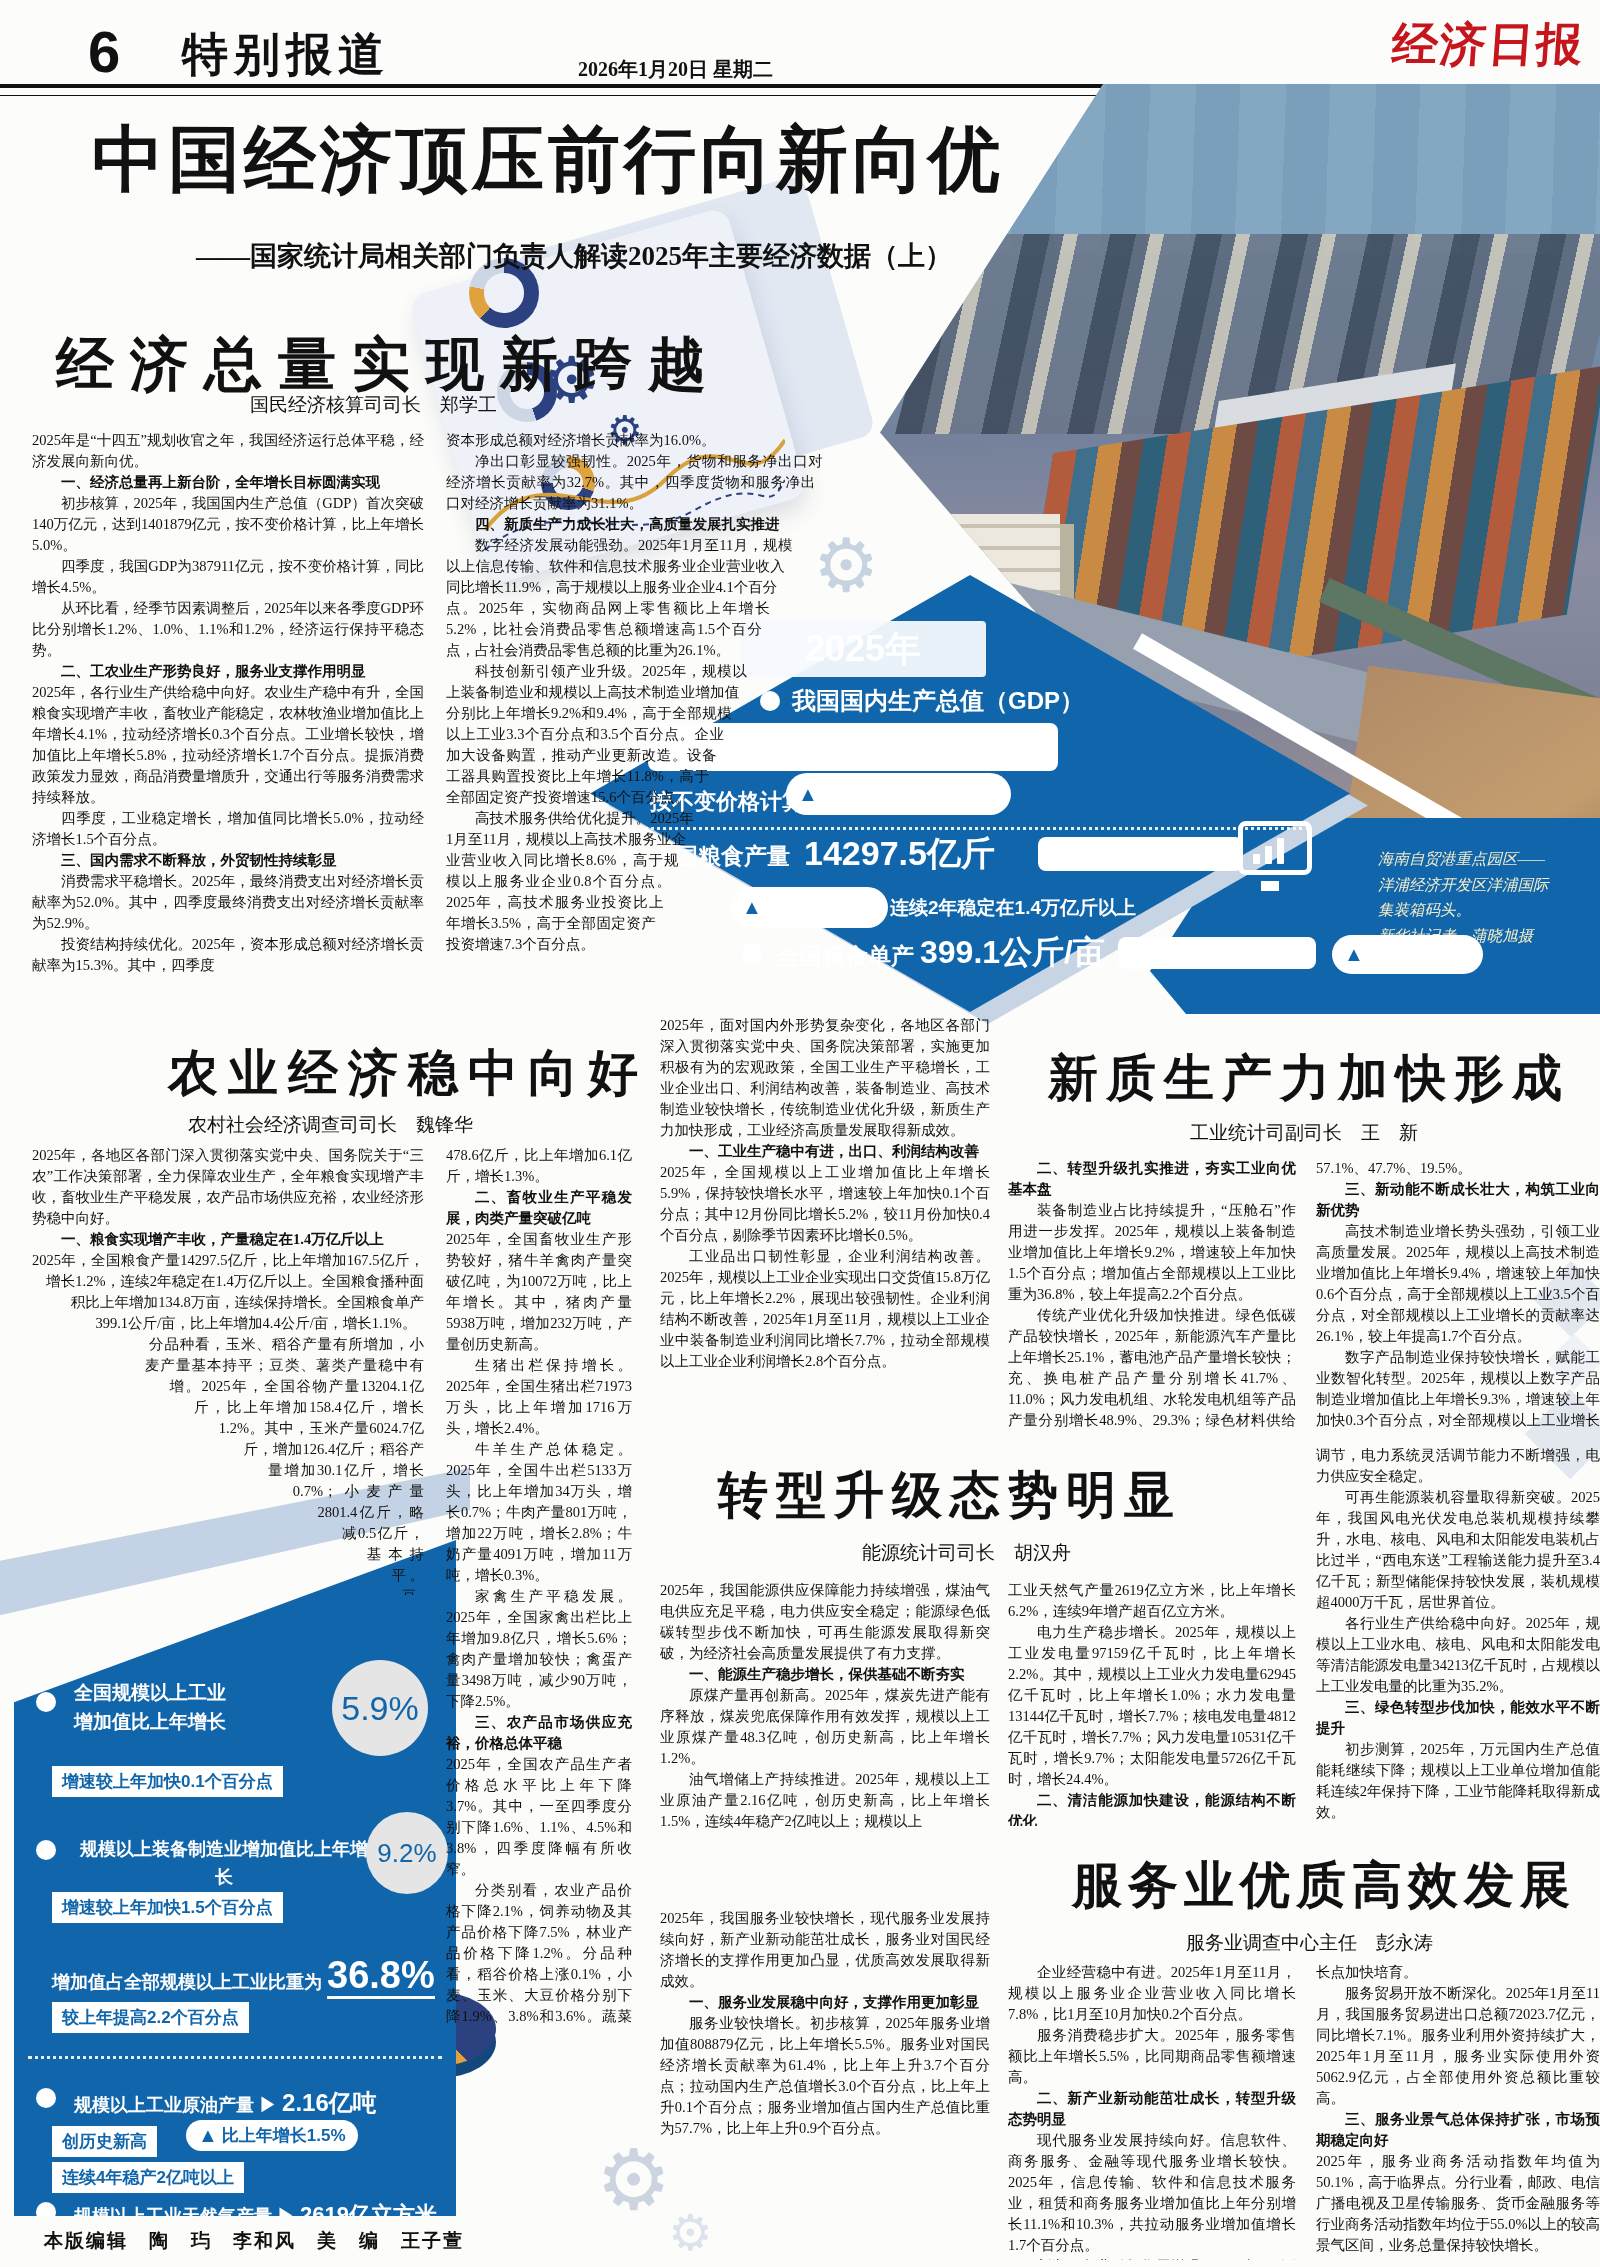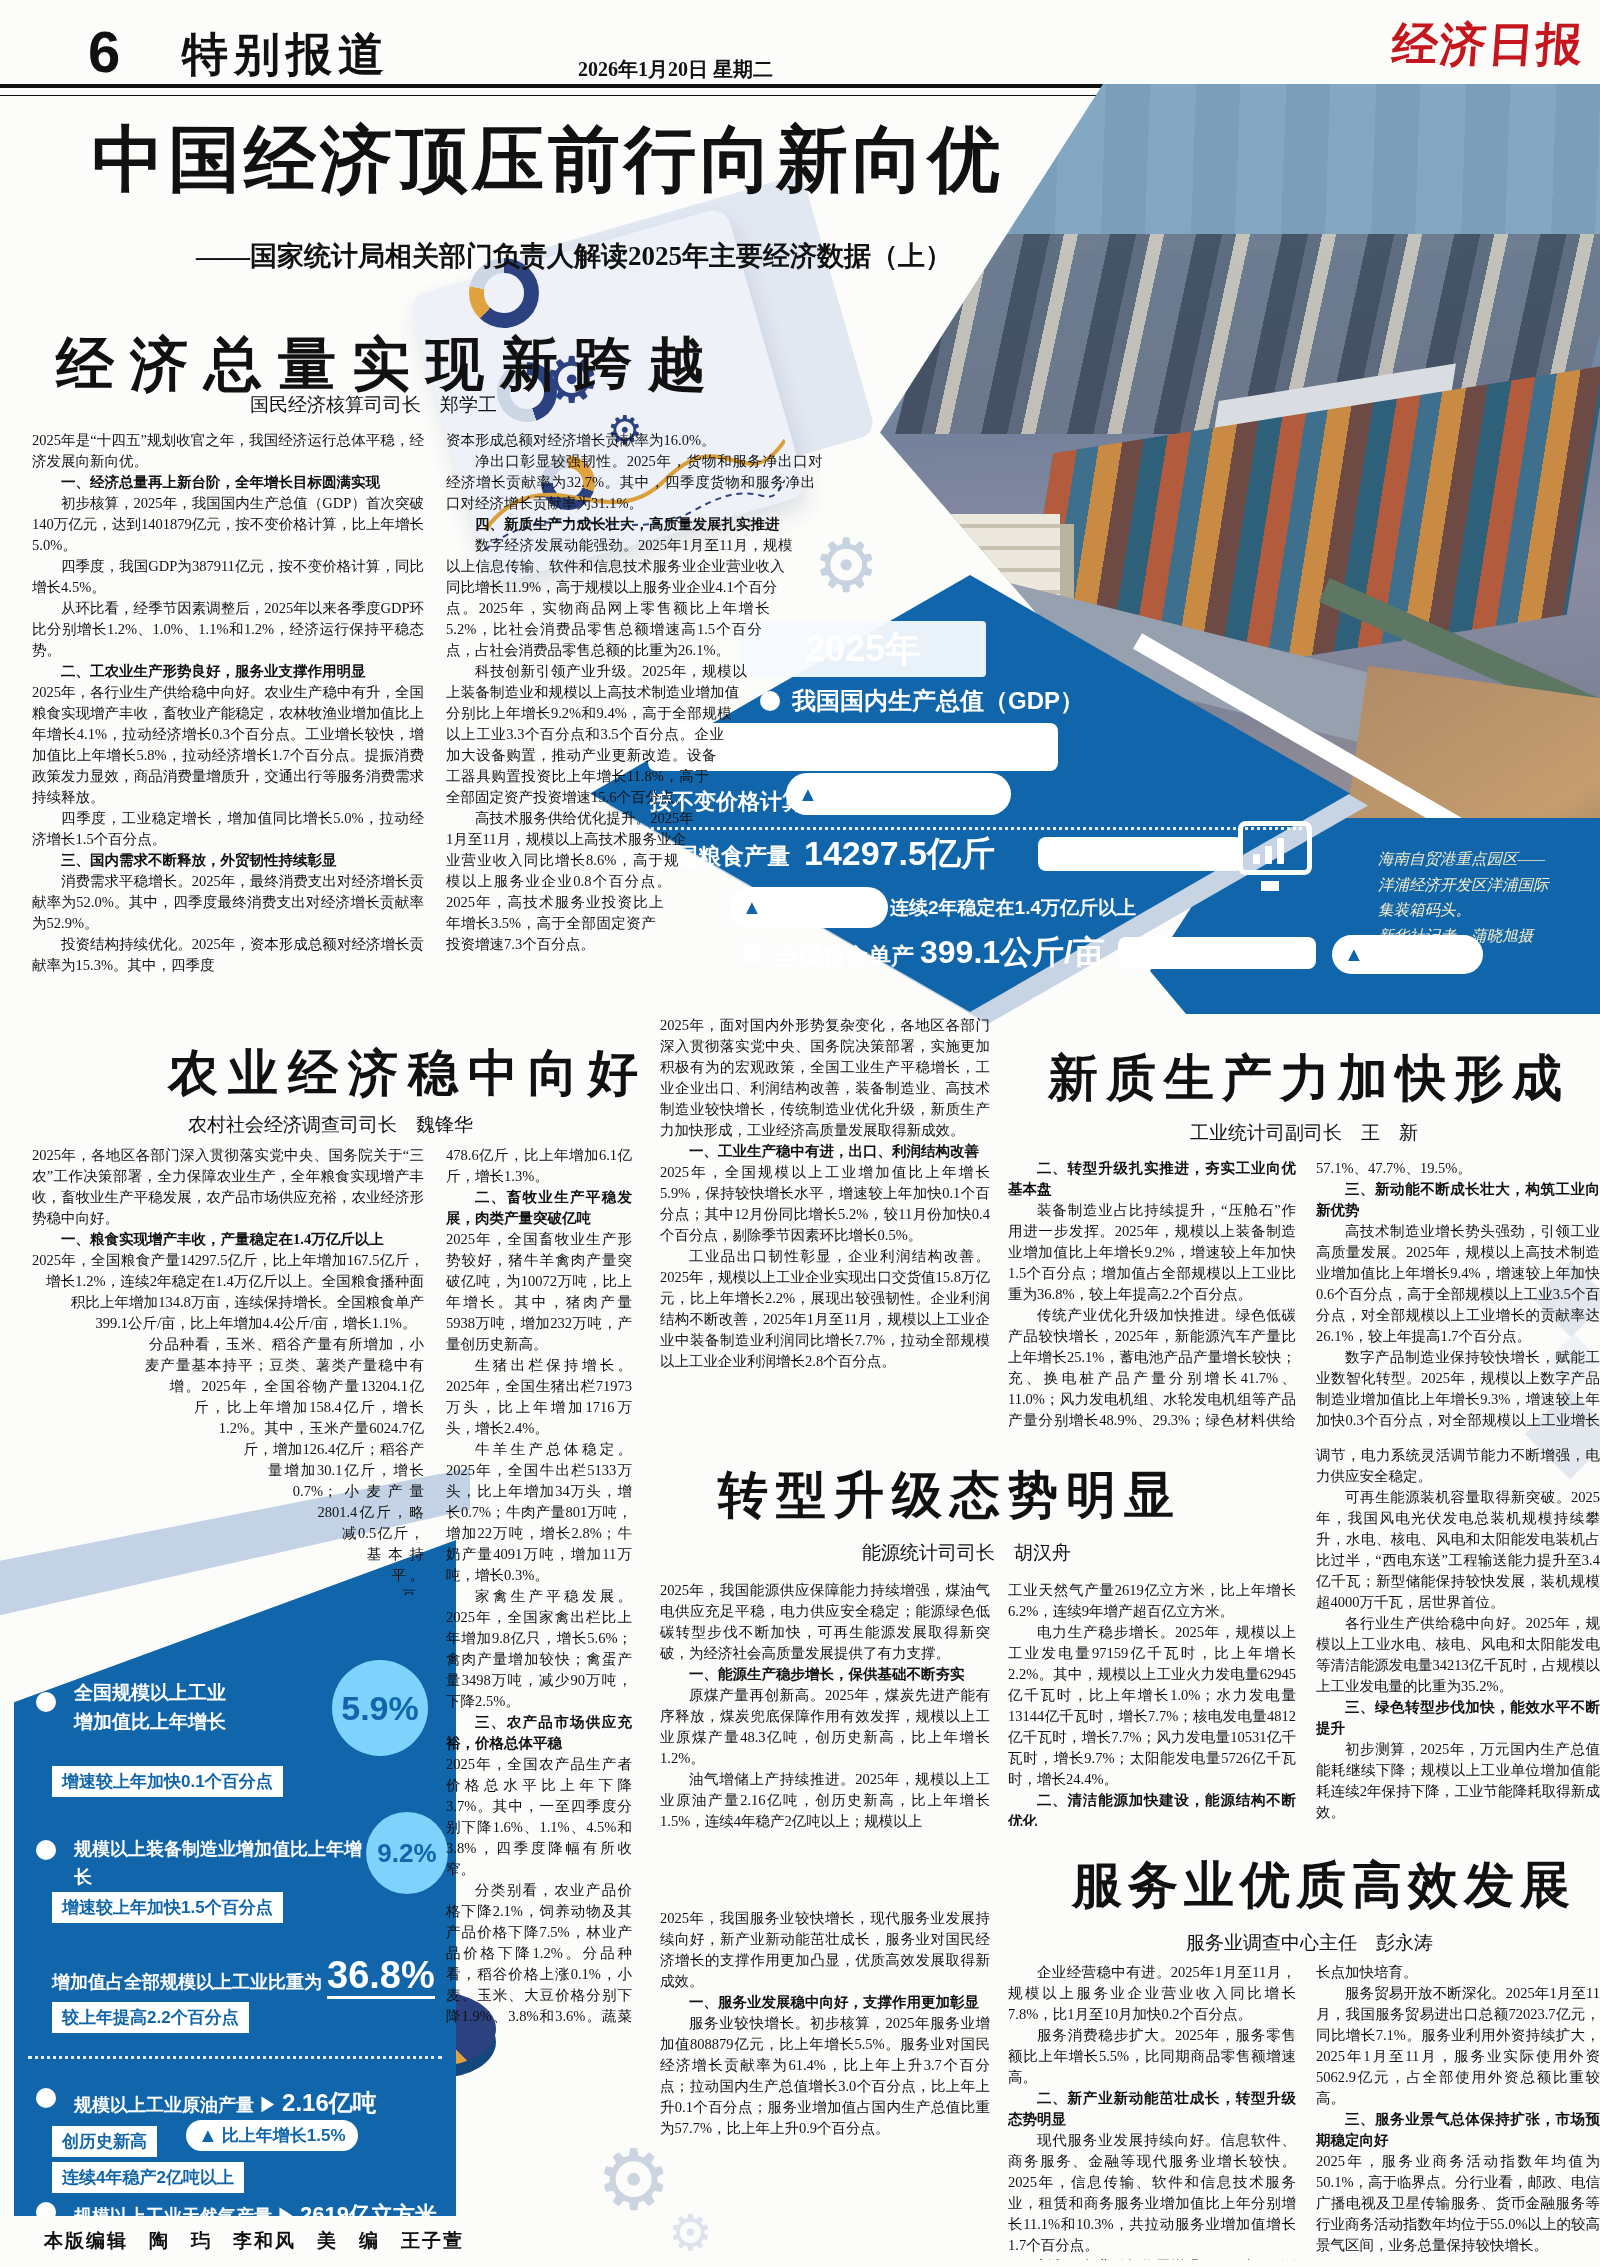--- a/index.html
+++ b/index.html
@@ -72,21 +72,21 @@
   .panel2{position:absolute;left:120px;top:0;width:300px;height:270px;background:#e1e8f2;border-radius:16px;transform:rotate(-16deg);}
   .donut{position:absolute;border-radius:50%;}
   .donut::after{content:"";position:absolute;inset:22%;background:#eef2f8;border-radius:50%;}
   .gear{position:absolute;font-family:"DejaVu Sans",sans-serif;line-height:1;}
   
   #sideband{left:0px;top:1468px;width:470px;height:160px;background:#c3d2e4;clip-path:polygon(0 58%,100% 0,100% 26%,0 92%);z-index:2;}
   #sidepanel{left:14px;top:1540px;width:442px;height:676px;background:#1166ab;
              clip-path:polygon(0 24%,100% 0,100% 100%,0 100%);z-index:5;font-family:"Liberation Sans",sans-serif;color:#fff;}
   #sidepanel .it{position:absolute;}
   .sp-label{font-weight:700;font-size:19px;line-height:1.55;}
-  .disc{background:#7dd3fc;color:#1166ab;border-radius:50%;display:flex;align-items:center;justify-content:center;font-weight:700;text-align:center;}
+  .disc{background:#e5e5e5;color:#1166ab;border-radius:50%;display:flex;align-items:center;justify-content:center;font-weight:400;text-align:center;}
   .wbox{background:#fff;color:#1166ab;font-weight:700;display:inline-block;padding:4px 10px;font-size:17px;white-space:nowrap;}
   .arrow-r{color:#fff;font-size:18px;}
   
   .pie3d{left:378px;top:1992px;width:122px;height:80px;z-index:4;}
   .pie3d .base{position:absolute;left:4px;top:14px;width:114px;height:72px;border-radius:50%;background:#14477c;}
   .pie3d .topp{position:absolute;left:0;top:0;width:118px;height:74px;border-radius:50%;
                background:conic-gradient(#2c4180 0 38%,#e0a23e 38% 55%,#9db8d8 55% 74%,#2e6db4 74% 100%);}
   .cubes{left:1544px;top:1272px;z-index:1;}
   .cube{position:absolute;background:#e3e8ef;transform:rotate(45deg);}
   .footer-editors{left:44px;top:2228px;font-size:19px;font-weight:700;letter-spacing:2px;z-index:6;}
@@ -321,21 +321,21 @@
 
     <div class="it blt" style="left:22px;top:152px;"></div>
     <div class="it sp-label" style="left:60px;top:138px;width:260px;">
       <span>全国规模以上工业</span><br>
       <span>增加值比上年增长</span>
     </div>
     <div class="it disc" style="left:318px;top:120px;width:96px;height:96px;font-size:34px;">5.9%</div>
     <div class="it wbox" style="left:38px;top:226px;">增速较上年加快0.1个百分点</div>
 
     <div class="it blt" style="left:22px;top:300px;"></div>
-    <div class="it sp-label" style="left:60px;top:296px;width:300px;font-size:18px;">规模以上装备制造业增加值比上年增长</div>
+    <div class="it sp-label" style="left:60px;top:296px;width:300px;font-size:18px;text-align:center;">规模以上装备制造业增加值比上年增长</div>
     <div class="it disc" style="left:352px;top:272px;width:82px;height:82px;font-size:26px;">9.2%</div>
     <div class="it wbox" style="left:38px;top:352px;">增速较上年加快1.5个百分点</div>
 
     <div class="it sp-label" style="left:38px;top:406px;font-size:18px;">
       <span>增加值占全部规模以上工业比重为</span>
       <b style="font-size:38px;border-bottom:3px solid #fff;">36.8%</b>
     </div>
     <div class="it wbox" style="left:38px;top:462px;">较上年提高2.2个百分点</div>
 
     <div class="it dots" style="left:14px;top:516px;width:414px;"></div>

